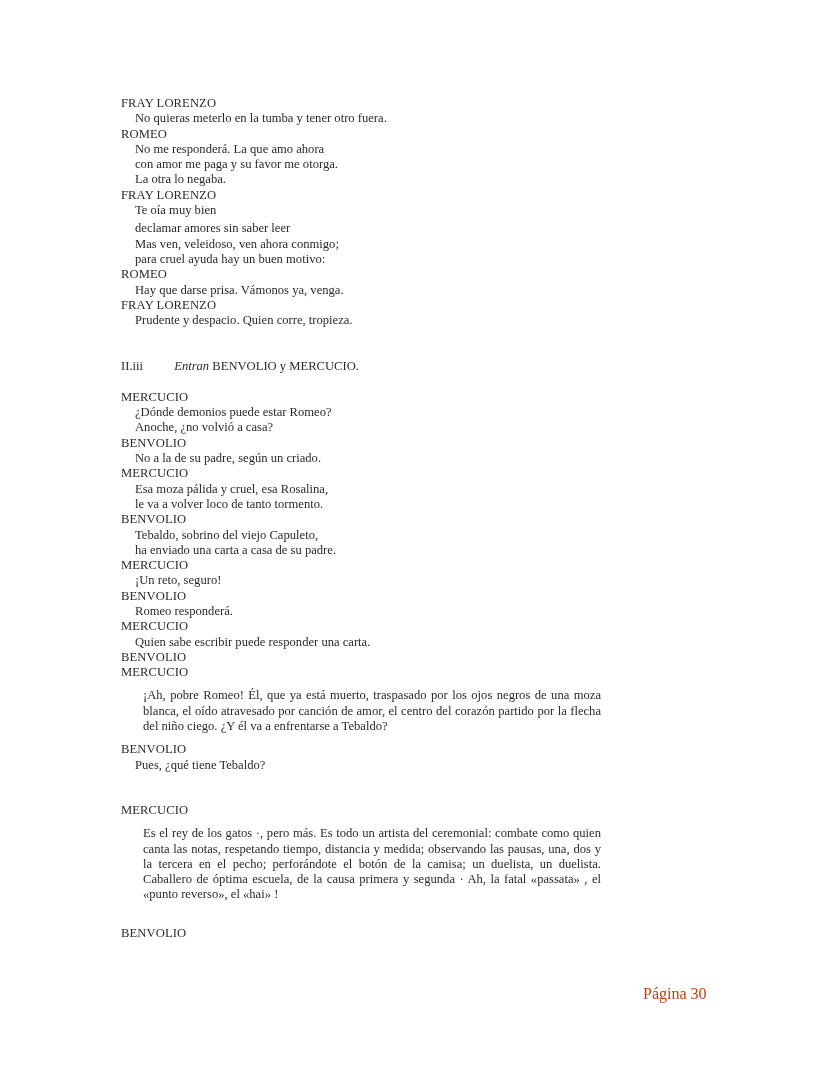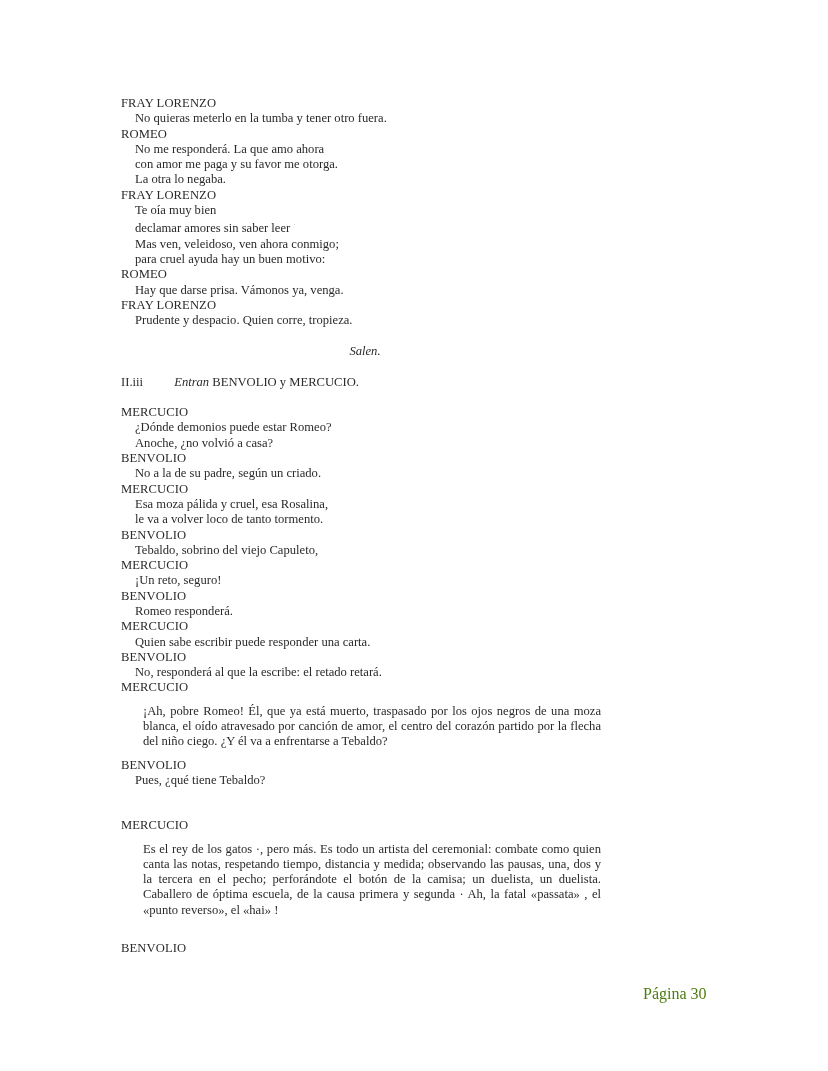--- a/index.html
+++ b/index.html
@@ -16,21 +16,21 @@
     .line { margin: 0; padding-left: 14px; }
     .para { margin: 8px; padding-left: 14px; text-align: justify; }
     .stage-center { text-align: center; font-style: italic; margin: 0; padding-left: 0; }
     .scene { margin: 0; }
     .scene em { font-style: italic; margin-left: 28px; }
     .gap1 { height: 15.3px; }
     .gap2 { height: 30px; }
     .mark { font-size: 6px; vertical-align: super; color: #999; }
     .footer {
       position: absolute; left: 643px; top: 985px;
-      font-family: "Liberation Serif", serif; font-size: 16px; color: #4d7c0f;
+      font-family: "Liberation Serif", serif; font-size: 16px; color: #c2410c;
     }
   </style>
 </head>
 <body>
 
 <div class="page">
   <div class="content" id="content">
       <p class="speaker">FRAY LORENZO</p>
       <p class="line">No quieras meterlo en la tumba y tener otro fuera.</p>
       <p class="speaker">ROMEO</p>
@@ -40,42 +40,41 @@
       <p class="speaker">FRAY LORENZO</p>
       <p class="line">Te oía muy bien</p>
       <p class="line"><span>declamar amores sin saber leer</span> <span class="mark">·</span></p>
       <p class="line">Mas ven, veleidoso, ven ahora conmigo;</p>
       <p class="line">para cruel ayuda hay un buen motivo:</p>
       <p class="speaker">ROMEO</p>
       <p class="line">Hay que darse prisa. Vámonos ya, venga.</p>
       <p class="speaker">FRAY LORENZO</p>
       <p class="line">Prudente y despacio. Quien corre, tropieza.</p>
       <div class="gap1"></div>
-      <p class="stage-center">Salen.</p>
       <div class="gap1"></div>
       <p class="scene" style="white-space: pre;"><span>II.iii </span><em>Entran</em><span> BENVOLIO y MERCUCIO.</span></p>
       <div class="gap1"></div>
       <p class="speaker">MERCUCIO</p>
       <p class="line">¿Dónde demonios puede estar Romeo?</p>
       <p class="line">Anoche, ¿no volvió a casa?</p>
       <p class="speaker">BENVOLIO</p>
       <p class="line">No a la de su padre, según un criado.</p>
       <p class="speaker">MERCUCIO</p>
       <p class="line">Esa moza pálida y cruel, esa Rosalina,</p>
       <p class="line">le va a volver loco de tanto tormento.</p>
       <p class="speaker">BENVOLIO</p>
       <p class="line">Tebaldo, sobrino del viejo Capuleto,</p>
+      <p class="line">ha enviado una carta a casa de su padre.</p>
       <p class="speaker">MERCUCIO</p>
       <p class="line">¡Un reto, seguro!</p>
       <p class="speaker">BENVOLIO</p>
       <p class="line">Romeo responderá.</p>
       <p class="speaker">MERCUCIO</p>
       <p class="line">Quien sabe escribir puede responder una carta.</p>
       <p class="speaker">BENVOLIO</p>
-      <p class="line">No, responderá al que la escribe: el retado retará.</p>
       <p class="speaker">MERCUCIO</p>
       <p class="para">¡Ah, pobre Romeo! Él, que ya está muerto, traspasado por los ojos negros de una moza blanca, el oído atravesado por canción de amor, el centro del corazón partido por la flecha del niño ciego. ¿Y él va a enfrentarse a Tebaldo?</p>
       <p class="speaker">BENVOLIO</p>
       <p class="line">Pues, ¿qué tiene Tebaldo?</p>
       <div class="gap2"></div>
       <p class="speaker">MERCUCIO</p>
       <p class="para">Es el rey de los gatos ·, pero más. Es todo un artista del ceremonial: combate como quien canta las notas, respetando tiempo, distancia y medida; observando las pausas, una, dos y la tercera en el pecho; perforándote el botón de la camisa; un duelista, un duelista. Caballero de óptima escuela, de la causa primera y segunda · Ah, la fatal «passata» , el «punto reverso», el «hai» !</p>
       <div class="gap1"></div>
       <p class="speaker">BENVOLIO</p>
     </div>

